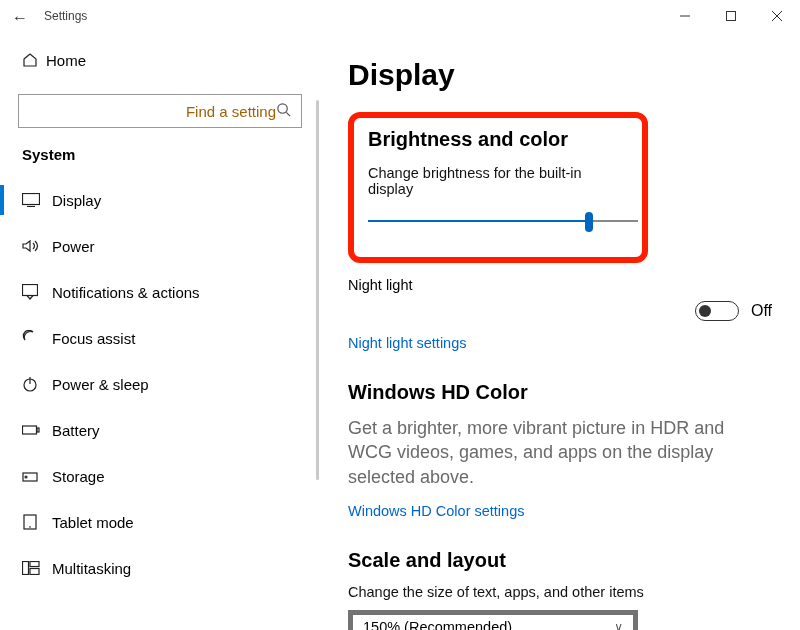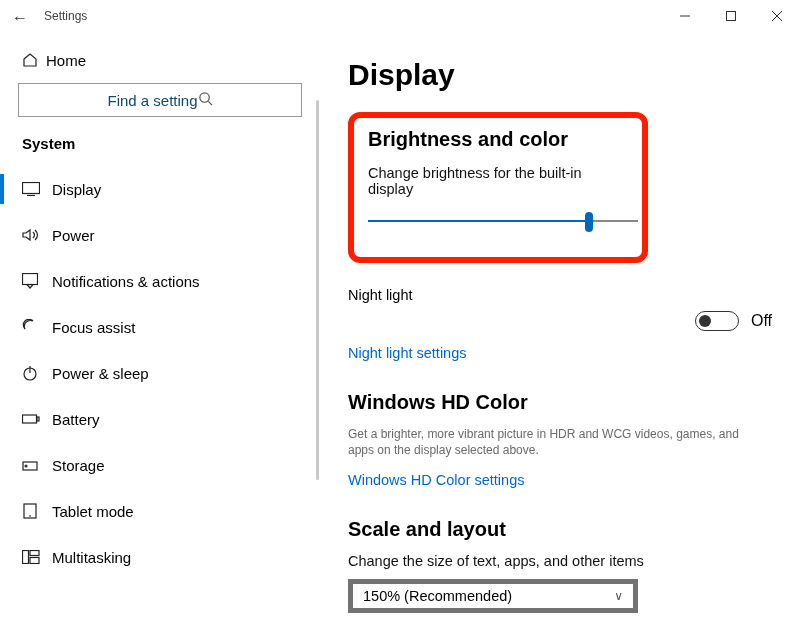--- a/index.html
+++ b/index.html
@@ -12,49 +12,49 @@
   .titlebar .title { margin-left:4px; color:#404040; }
   .winctrls { position:absolute; right:0; top:0; height:32px; display:flex; }
   .winbtn { width:46px; height:32px; display:flex; align-items:center; justify-content:center; color:#333; font-size:10px; }
   .winbtn svg { stroke:#333; }
 
   
   .body { display:flex; height:598px; }
   .sidebar { width:320px; padding:8px 0 0 0; position:relative; }
   .home { display:flex; align-items:center; height:40px; padding-left:22px; font-size:15px; }
   .home .icon { width:24px; display:inline-flex; justify-content:flex-start; }
-  .search { margin:3px 18px 16px 18px; height:34px; border:1px solid #999; background:#fff; display:flex; align-items:center; padding:0 10px; color:#0c4a6e; font-size:15px; justify-content:center; }
+  .search { margin:14px 18px 16px 18px; height:34px; border:1px solid #999; background:#fff; display:flex; align-items:center; padding:0 10px; color:#a16207; font-size:15px; justify-content:flex-end; }
   .search .sicon { color:#555; }
   .section-title { font-weight:600; font-size:15px; padding:2px 22px 14px 22px; }
   .nav { }
   .nav-item { display:flex; align-items:center; height:46px; padding-left:22px; font-size:15px; position:relative; }
   .nav-item .icon { width:30px; display:inline-flex; justify-content:flex-start; color:#222; }
   .nav-item.active::before { content:""; position:absolute; left:0; top:8px; bottom:8px; width:4px; background:#0078d4; }
 
   .scrollthumb { position:absolute; right:1px; top:68px; width:3px; height:380px; background:#c9c9c9; border-radius:2px; }
 
   
   .main { flex:1; position:relative; padding:0 28px 0 28px; overflow:hidden; }
   h1.page { font-weight:600; font-size:30px; margin:26px 0 20px 0; }
   .brightbox { border:6px solid #ff1f00; border-radius:12px; padding:10px 14px 24px 14px; width:300px; }
   h2.sect { font-weight:600; font-size:20px; margin:0 0 14px 0; }
   .label { font-size:14.5px; color:#111; }
   .slider { position:relative; width:270px; height:24px; margin-top:12px; }
   .slider .track-bg { position:absolute; left:0; right:0; top:11px; height:2px; background:#888; }
   .slider .track-fg { position:absolute; left:0; top:11px; height:2px; background:#0067c0; }
   .slider .thumb { position:absolute; top:3px; width:8px; height:20px; border-radius:4px; background:#0067c0; transform:translateX(-4px); }
 
-  .sub { margin-top:24px; font-size:14.5px; }
+  .sub { margin-top:14px; font-size:14.5px; }
   .toggle-row { display:flex; align-items:center; gap:12px; margin-top:8px;justify-content:flex-end; }
   .toggle { width:44px; height:20px; border:1px solid #333; border-radius:10px; position:relative; background:#fff; }
   .toggle .knob { width:12px; height:12px; background:#333; border-radius:50%; position:absolute; left:3px; top:3px; }
   .link { color:#0066cc; font-size:14.5px; margin-top:14px; display:block; }
 
   h2.hd { font-weight:600; font-size:20px; margin:30px 0 12px 0; }
-  .desc { color:#6a6a6a; font-size:12px; line-height:1.35; max-width:420px; }
+  .desc { color:#6a6a6a; font-size:18px; line-height:1.35; max-width:420px; }
 
   .dropdown { margin-top:10px; width:290px; height:34px; border:5px solid #737373; display:flex; align-items:center; justify-content:space-between; padding:0 10px; font-size:14.5px; }
   .chev { font-size:12px; color:#555; }
 </style>
 </head>
 <body>
 
 <div class="window">
   <div class="titlebar">
     <div class="back">←</div>

